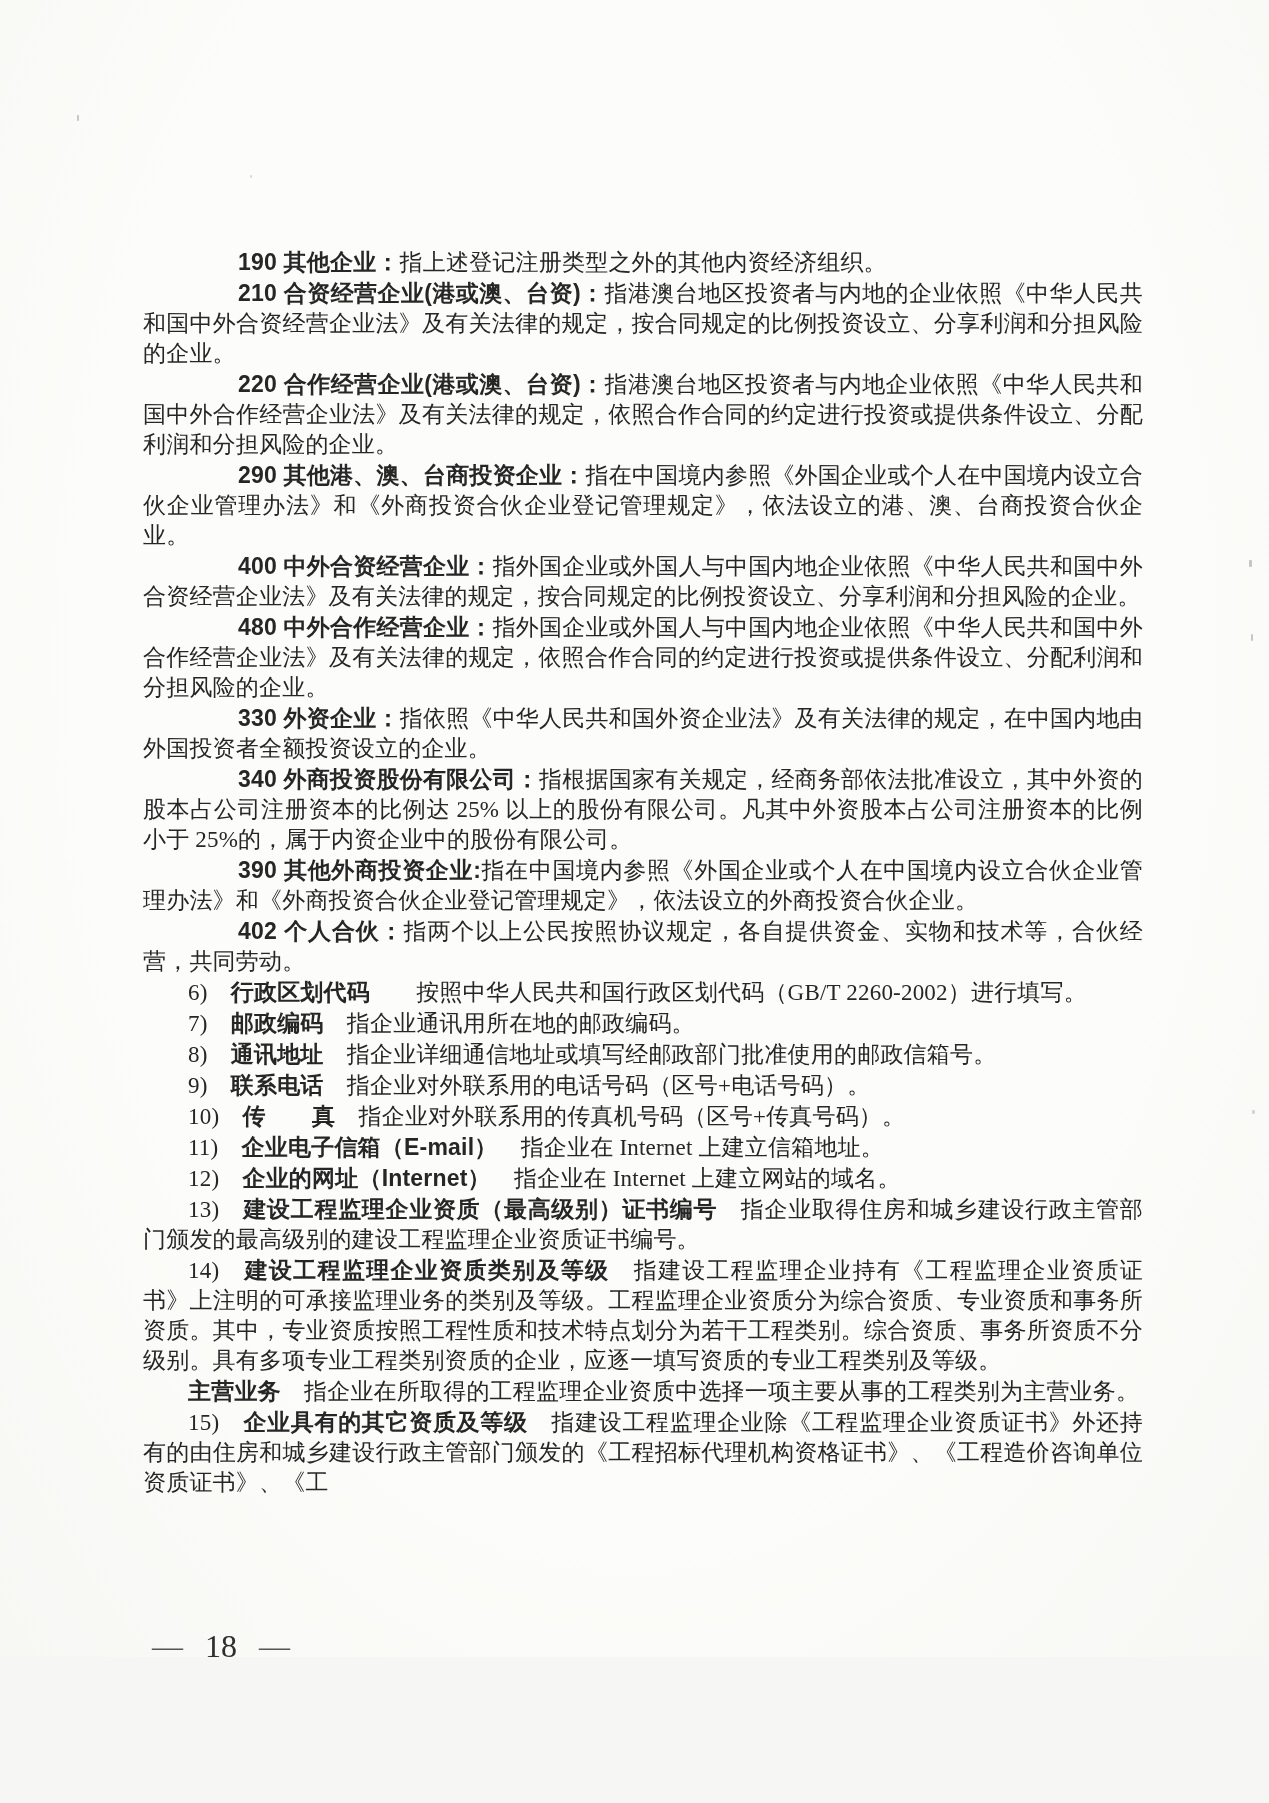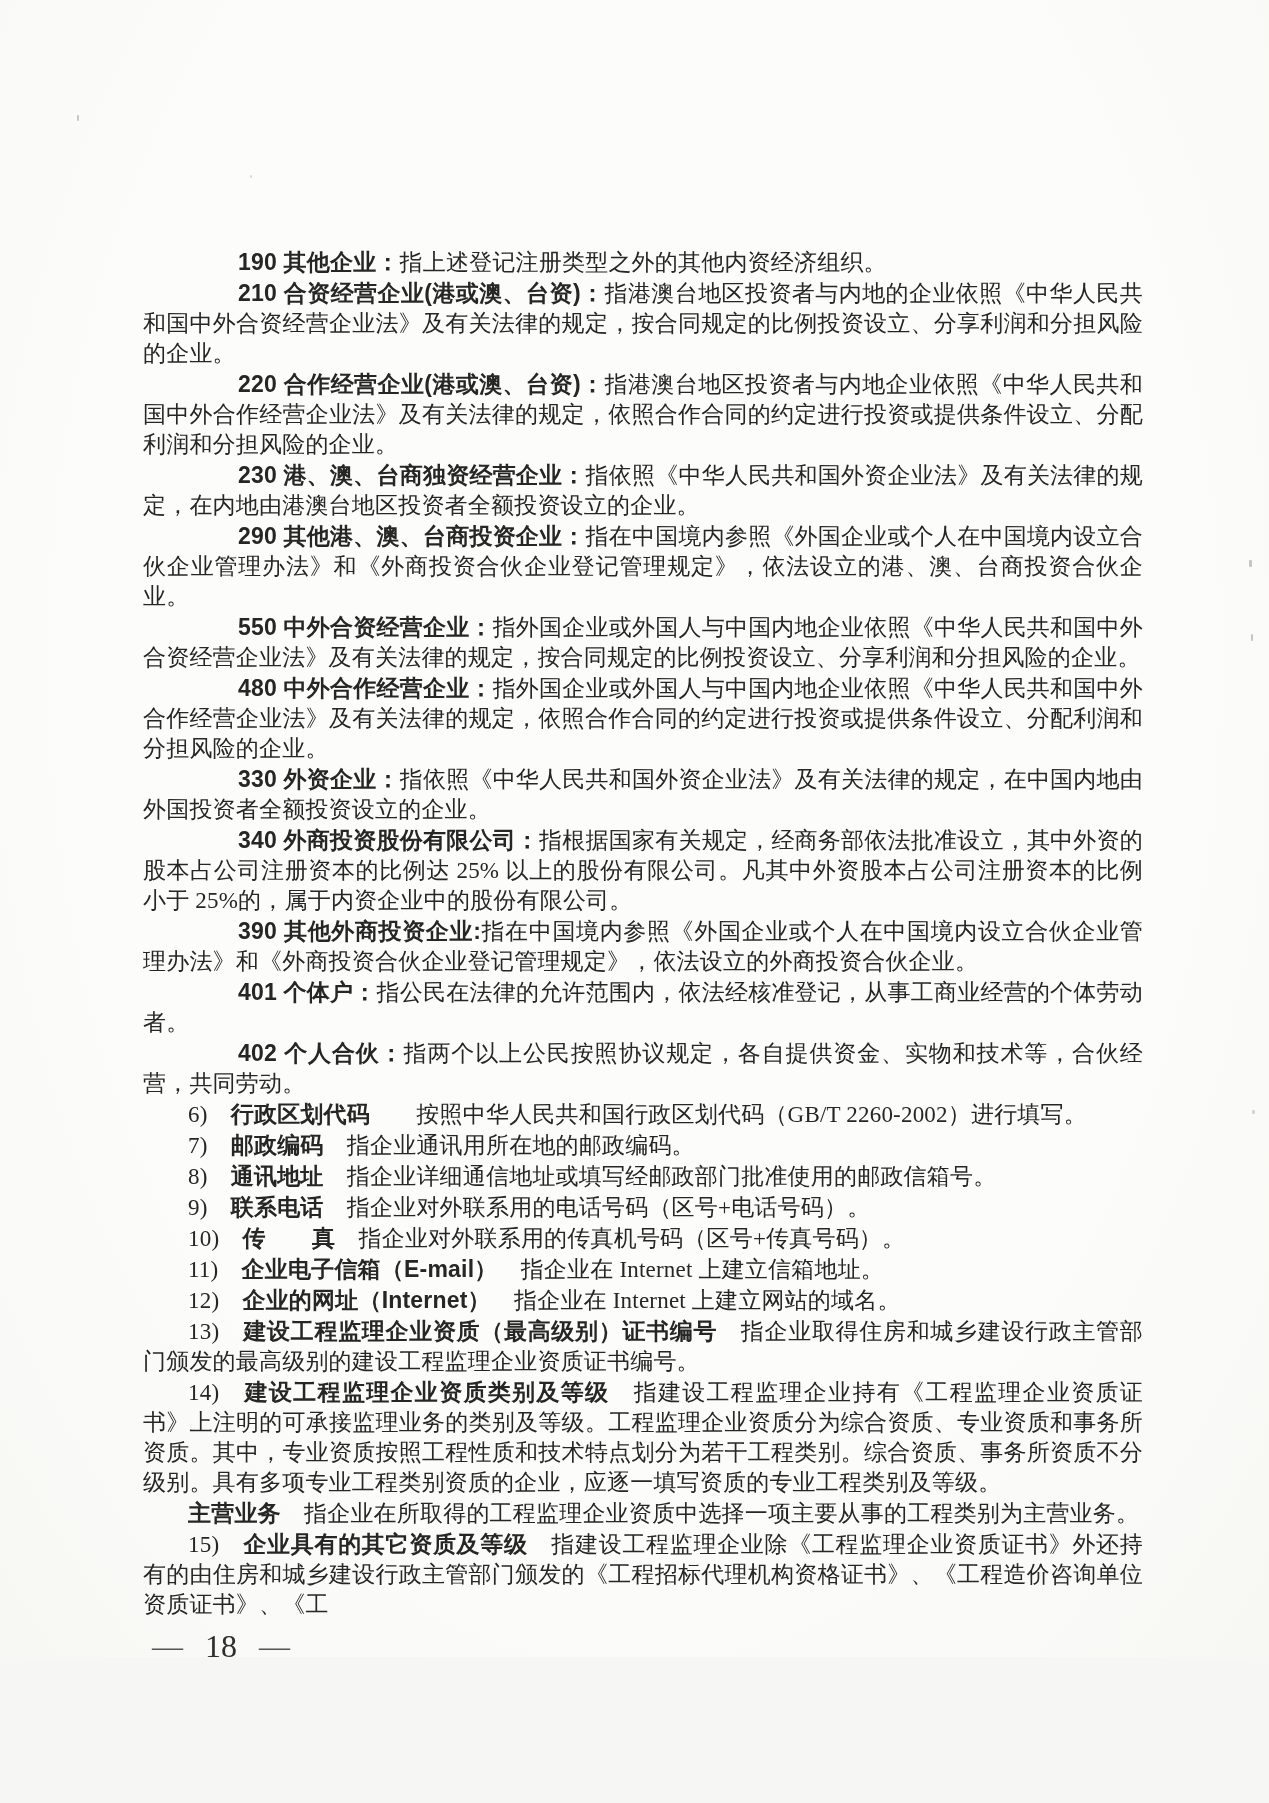--- a/index.html
+++ b/index.html
@@ -76,28 +76,26 @@
 </style>
 </head>
 <body>
 
 <div class="page">
 
   <div class="content" id="document-body">
       <p class="para code"><span class="seg-term">190 其他企业：</span><span class="seg-body">指上述登记注册类型之外的其他内资经济组织。</span></p>
       <p class="para code"><span class="seg-term">210 合资经营企业(港或澳、台资)：</span><span class="seg-body">指港澳台地区投资者与内地的企业依照《中华人民共和国中外合资经营企业法》及有关法律的规定，按合同规定的比例投资设立、分享利润和分担风险的企业。</span></p>
       <p class="para code"><span class="seg-term">220 合作经营企业(港或澳、台资)：</span><span class="seg-body">指港澳台地区投资者与内地企业依照《中华人民共和国中外合作经营企业法》及有关法律的规定，依照合作合同的约定进行投资或提供条件设立、分配利润和分担风险的企业。</span></p>
-      <p class="para code"><span class="seg-term">230 港、澳、台商独资经营企业：</span><span class="seg-body">指依照《中华人民共和国外资企业法》及有关法律的规定，在内地由港澳台地区投资者全额投资设立的企业。</span></p>
       <p class="para code"><span class="seg-term">290 其他港、澳、台商投资企业：</span><span class="seg-body">指在中国境内参照《外国企业或个人在中国境内设立合伙企业管理办法》和《外商投资合伙企业登记管理规定》，依法设立的港、澳、台商投资合伙企业。</span></p>
-      <p class="para code"><span class="seg-term">550 中外合资经营企业：</span><span class="seg-body">指外国企业或外国人与中国内地企业依照《中华人民共和国中外合资经营企业法》及有关法律的规定，按合同规定的比例投资设立、分享利润和分担风险的企业。</span></p>
+      <p class="para code"><span class="seg-term">400 中外合资经营企业：</span><span class="seg-body">指外国企业或外国人与中国内地企业依照《中华人民共和国中外合资经营企业法》及有关法律的规定，按合同规定的比例投资设立、分享利润和分担风险的企业。</span></p>
       <p class="para code"><span class="seg-term">480 中外合作经营企业：</span><span class="seg-body">指外国企业或外国人与中国内地企业依照《中华人民共和国中外合作经营企业法》及有关法律的规定，依照合作合同的约定进行投资或提供条件设立、分配利润和分担风险的企业。</span></p>
       <p class="para code"><span class="seg-term">330 外资企业：</span><span class="seg-body">指依照《中华人民共和国外资企业法》及有关法律的规定，在中国内地由外国投资者全额投资设立的企业。</span></p>
       <p class="para code"><span class="seg-term">340 外商投资股份有限公司：</span><span class="seg-body">指根据国家有关规定，经商务部依法批准设立，其中外资的股本占公司注册资本的比例达 25% 以上的股份有限公司。凡其中外资股本占公司注册资本的比例小于 25%的，属于内资企业中的股份有限公司。</span></p>
       <p class="para code"><span class="seg-term">390 其他外商投资企业:</span><span class="seg-body">指在中国境内参照《外国企业或个人在中国境内设立合伙企业管理办法》和《外商投资合伙企业登记管理规定》，依法设立的外商投资合伙企业。</span></p>
-      <p class="para code"><span class="seg-term">401 个体户：</span><span class="seg-body">指公民在法律的允许范围内，依法经核准登记，从事工商业经营的个体劳动者。</span></p>
       <p class="para code"><span class="seg-term">402 个人合伙：</span><span class="seg-body">指两个以上公民按照协议规定，各自提供资金、实物和技术等，合伙经营，共同劳动。</span></p>
       <p class="para item"><span class="seg-body">6)　</span><span class="seg-term">行政区划代码</span><span class="seg-body">　　按照中华人民共和国行政区划代码（GB/T 2260-2002）进行填写。</span></p>
       <p class="para item"><span class="seg-body">7)　</span><span class="seg-term">邮政编码</span><span class="seg-body">　指企业通讯用所在地的邮政编码。</span></p>
       <p class="para item"><span class="seg-body">8)　</span><span class="seg-term">通讯地址</span><span class="seg-body">　指企业详细通信地址或填写经邮政部门批准使用的邮政信箱号。</span></p>
       <p class="para item"><span class="seg-body">9)　</span><span class="seg-term">联系电话</span><span class="seg-body">　指企业对外联系用的电话号码（区号+电话号码）。</span></p>
       <p class="para item"><span class="seg-body">10)　</span><span class="seg-term">传　　真</span><span class="seg-body">　指企业对外联系用的传真机号码（区号+传真号码）。</span></p>
       <p class="para item"><span class="seg-body">11)　</span><span class="seg-term">企业电子信箱（E-mail）</span><span class="seg-body">　指企业在 Internet 上建立信箱地址。</span></p>
       <p class="para item"><span class="seg-body">12)　</span><span class="seg-term">企业的网址（Internet）</span><span class="seg-body">　指企业在 Internet 上建立网站的域名。</span></p>
       <p class="para item"><span class="seg-body">13)　</span><span class="seg-term">建设工程监理企业资质（最高级别）证书编号</span><span class="seg-body">　指企业取得住房和城乡建设行政主管部门颁发的最高级别的建设工程监理企业资质证书编号。</span></p>
       <p class="para item"><span class="seg-body">14)　</span><span class="seg-term">建设工程监理企业资质类别及等级</span><span class="seg-body">　指建设工程监理企业持有《工程监理企业资质证书》上注明的可承接监理业务的类别及等级。工程监理企业资质分为综合资质、专业资质和事务所资质。其中，专业资质按照工程性质和技术特点划分为若干工程类别。综合资质、事务所资质不分级别。具有多项专业工程类别资质的企业，应逐一填写资质的专业工程类别及等级。</span></p>

